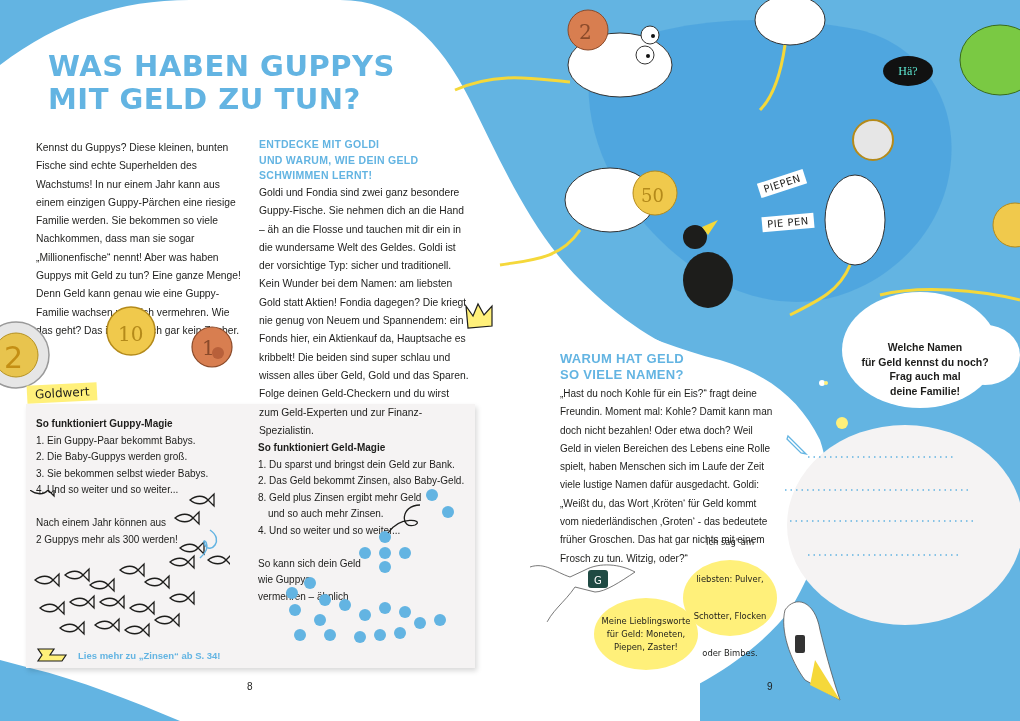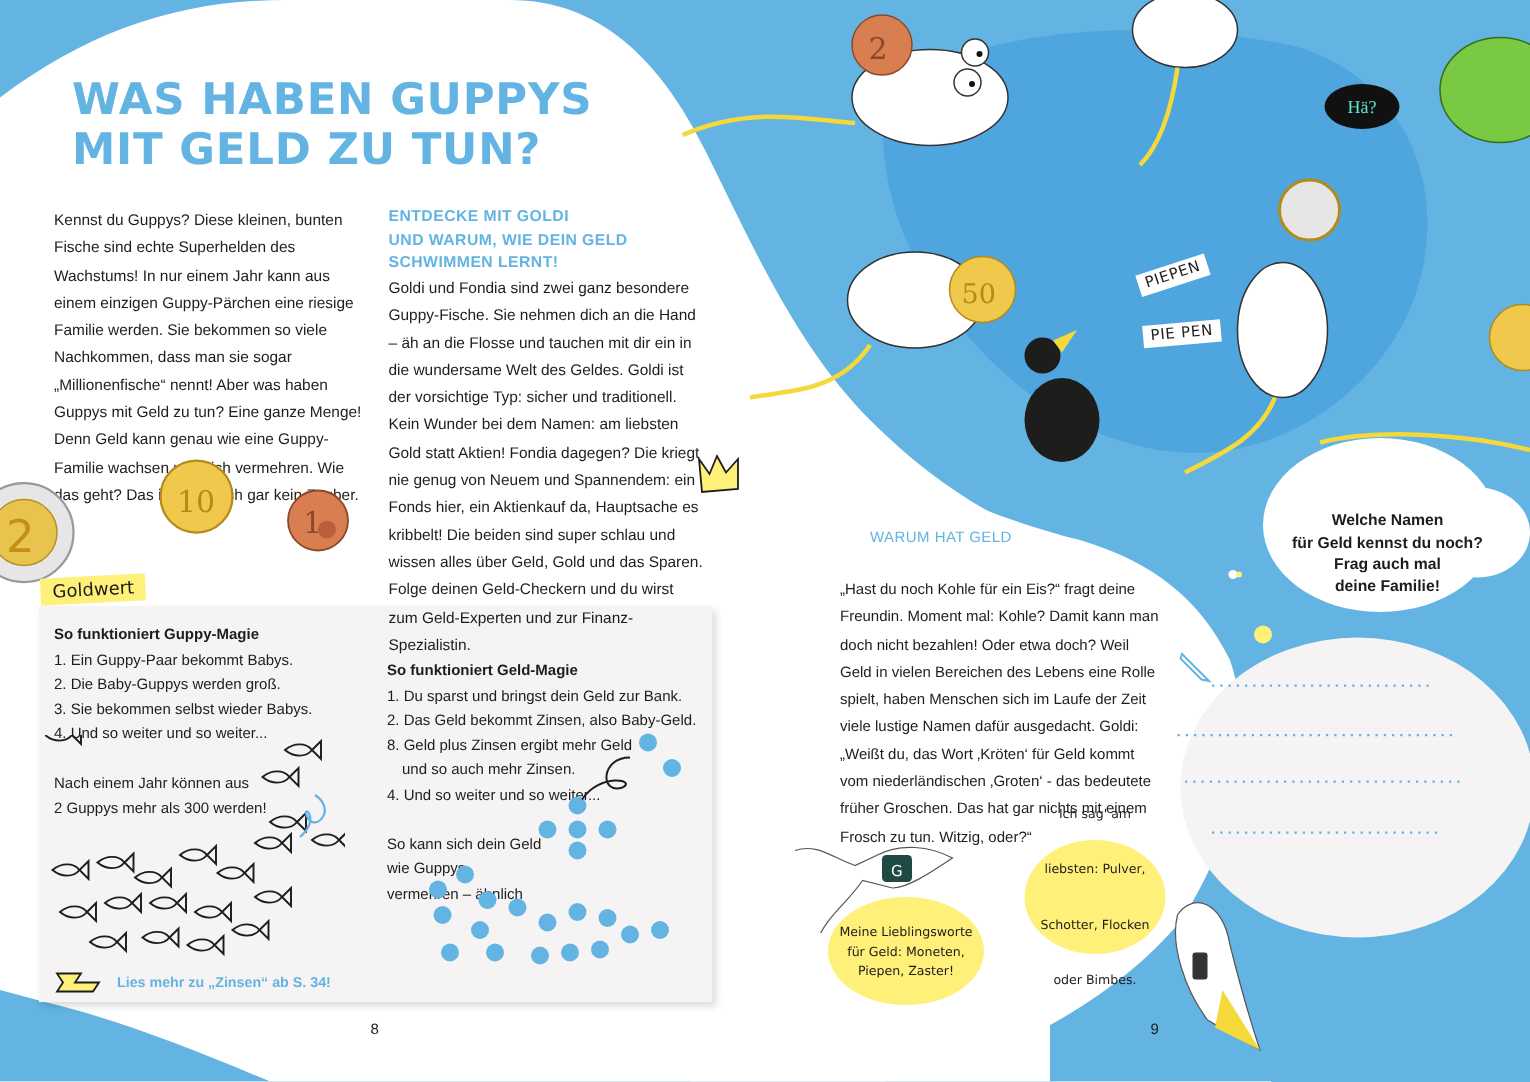--- a/index.html
+++ b/index.html
@@ -41,39 +41,39 @@
   .box-right { left: 258px; top: 440px; width: 212px; }
   .box-foot {
     position: absolute; left: 78px; top: 650px; z-index: 3;
     font-weight: bold; font-size: 9.5px; color: #63b4e2;
   }
   .zap { position: absolute; left: 36px; top: 645px; z-index: 3; }
 
   .page-num { position: absolute; z-index: 2; font-size: 10px; color: #1d1d1b; }
 
   .right-head {
-    position: absolute; left: 580px; top: 351px; width: 200px; z-index: 2;
-    font-weight: normal; font-size: 10px; line-height: 15.5px; color: #63b4e2; letter-spacing: 0.3px;
+    position: absolute; left: 560px; top: 351px; width: 200px; z-index: 2;
+    font-weight: bold; font-size: 13px; line-height: 15.5px; color: #63b4e2; letter-spacing: 0.3px;
   }
   .right-head span { display: block; }
   .right-body { position: absolute; left: 560px; top: 385px; width: 215px; z-index: 2; font-size: 10px; line-height: 18.3px; }
 
   .cloud-text {
     position: absolute; left: 835px; top: 340px; width: 180px; z-index: 3;
     font-weight: bold; font-size: 10.5px; line-height: 14.5px; text-align: center; color: #1d1d1b;
   }
   .cloud-text span { display: block; }
 
   .bubble {
     position: absolute; z-index: 3; background: #fff07a; border-radius: 50%;
     font-family: "DejaVu Sans", sans-serif; font-size: 8.4px; line-height: 13px; text-align: center; color: #1d1d1b;
     display: flex; flex-direction: column; justify-content: center; align-items: center;
   }
   .bubble span { display: block; }
-  .bubble-1 { left: 552px; top: 598px; width: 104px; height: 72px; }
+  .bubble-1 { left: 594px; top: 598px; width: 104px; height: 72px; }
   .bubble-2 { left: 683px; top: 560px; width: 94px; height: 76px; gap: 24px; }
 
   .sign {
     position: absolute; z-index: 3; background: #ffffff; color: #1d1d1b;
     font-family: "DejaVu Sans", sans-serif; font-size: 10px; padding: 2px 5px; letter-spacing: 0.5px;
   }
   .sign-1 { left: 758px; top: 176px; transform: rotate(-18deg); }
   .sign-2 { left: 762px; top: 215px; transform: rotate(-5deg); }
 
   .speech-ha {
@@ -269,20 +269,21 @@
 
   <ellipse cx="1000" cy="60" rx="40" ry="35" transform="translate(-440,0)" fill="#7ac943" stroke="#3a6b1a"></ellipse>
 </svg>
 
 <div class="sign sign-1">PIEPEN</div>
 <div class="sign sign-2">PIE PEN</div>
 <div class="speech-ha">Hä?</div>
 
 <div class="right-head">
   <span>WARUM HAT GELD</span>
+  <span>SO VIELE NAMEN?</span>
 </div>
 <p class="right-body">„Hast du noch Kohle für ein Eis?“ fragt deine Freundin. Moment mal: Kohle? Damit kann man doch nicht bezahlen! Oder etwa doch? Weil Geld in vielen Bereichen des Lebens eine Rolle spielt, haben Menschen sich im Laufe der Zeit viele lustige Namen dafür ausgedacht. Goldi: „Weißt du, das Wort ‚Kröten‘ für Geld kommt vom niederländischen ‚Groten‘ - das bedeutete früher Groschen. Das hat gar nichts mit einem Frosch zu tun. Witzig, oder?“</p>
 
 <div class="cloud-text">
   <span>Welche Namen</span>
   <span>für Geld kennst du noch?</span>
   <span>Frag auch mal</span>
   <span>deine Familie!</span>
 </div>
 

